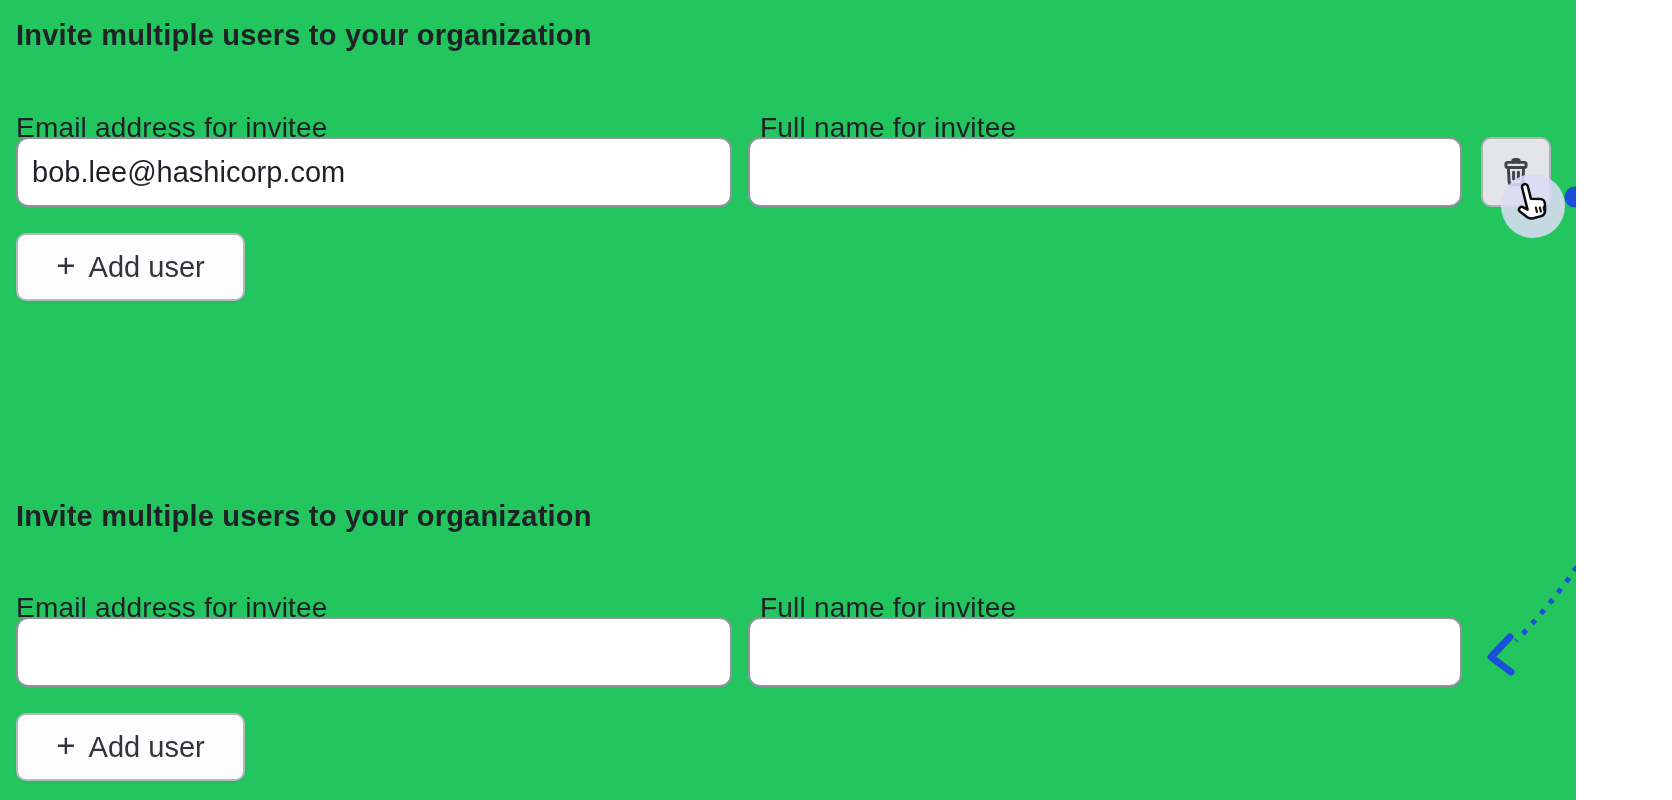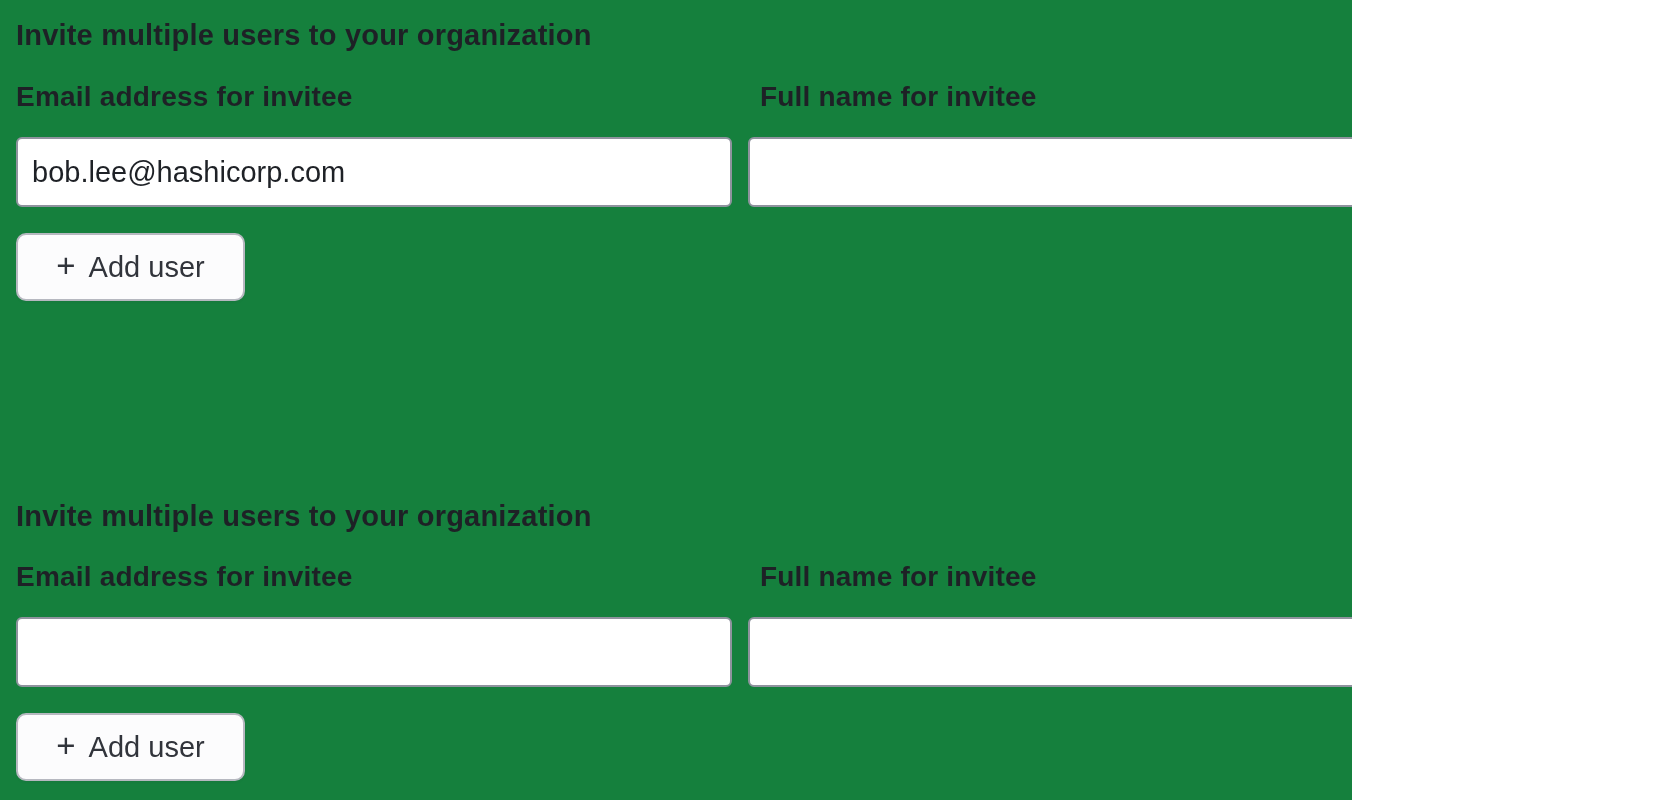--- a/index.html
+++ b/index.html
@@ -1,44 +1,45 @@
 <!DOCTYPE html>
 <html><head>
 <meta charset="utf-8">
 <style>
   html,body{margin:0;padding:0;background:#ffffff;}
   .canvas{
     position:relative;
-    width:1352px;height:800px;
-    background:#15803d;
+    width:1576px;height:800px;
+    background:#22c55e;
     font-family:"Liberation Sans",sans-serif;
     color:#1e2126;
     overflow:hidden;
   }
   .heading{
     position:absolute;left:16px;
     font-size:29px;font-weight:700;letter-spacing:.2px;
     white-space:nowrap;
   }
   .heading.h-top{top:19px;}
   .heading.h-bottom{top:500px;}
   .field-label{
     position:absolute;
-    font-size:28px;font-weight:700;letter-spacing:.2px;
+    font-size:28px;font-weight:400;letter-spacing:.2px;
     white-space:nowrap;
+    margin-top:31px;
   }
   .lbl-email{left:16px;}
   .lbl-name{left:760px;}
   .row-top .field-label{top:81px;}
   .row-bottom .field-label{top:561px;}
   .text-input{
     position:absolute;
     height:70px;box-sizing:border-box;
     background:#ffffff;
-    border:2px solid #8f939e;border-radius:6px;
+    border:2px solid #8f939e;border-radius:12px;
     font-family:"Liberation Sans",sans-serif;
     font-size:29px;color:#1e2126;
     padding:0 14px;outline:none;
   }
   .row-top .text-input{top:137px;}
   .row-bottom .text-input{top:617px;}
   .in-email{left:16px;width:716px;}
   .in-name{left:748px;width:714px;}
   .delete-btn{
     position:absolute;left:1481px;top:137px;

